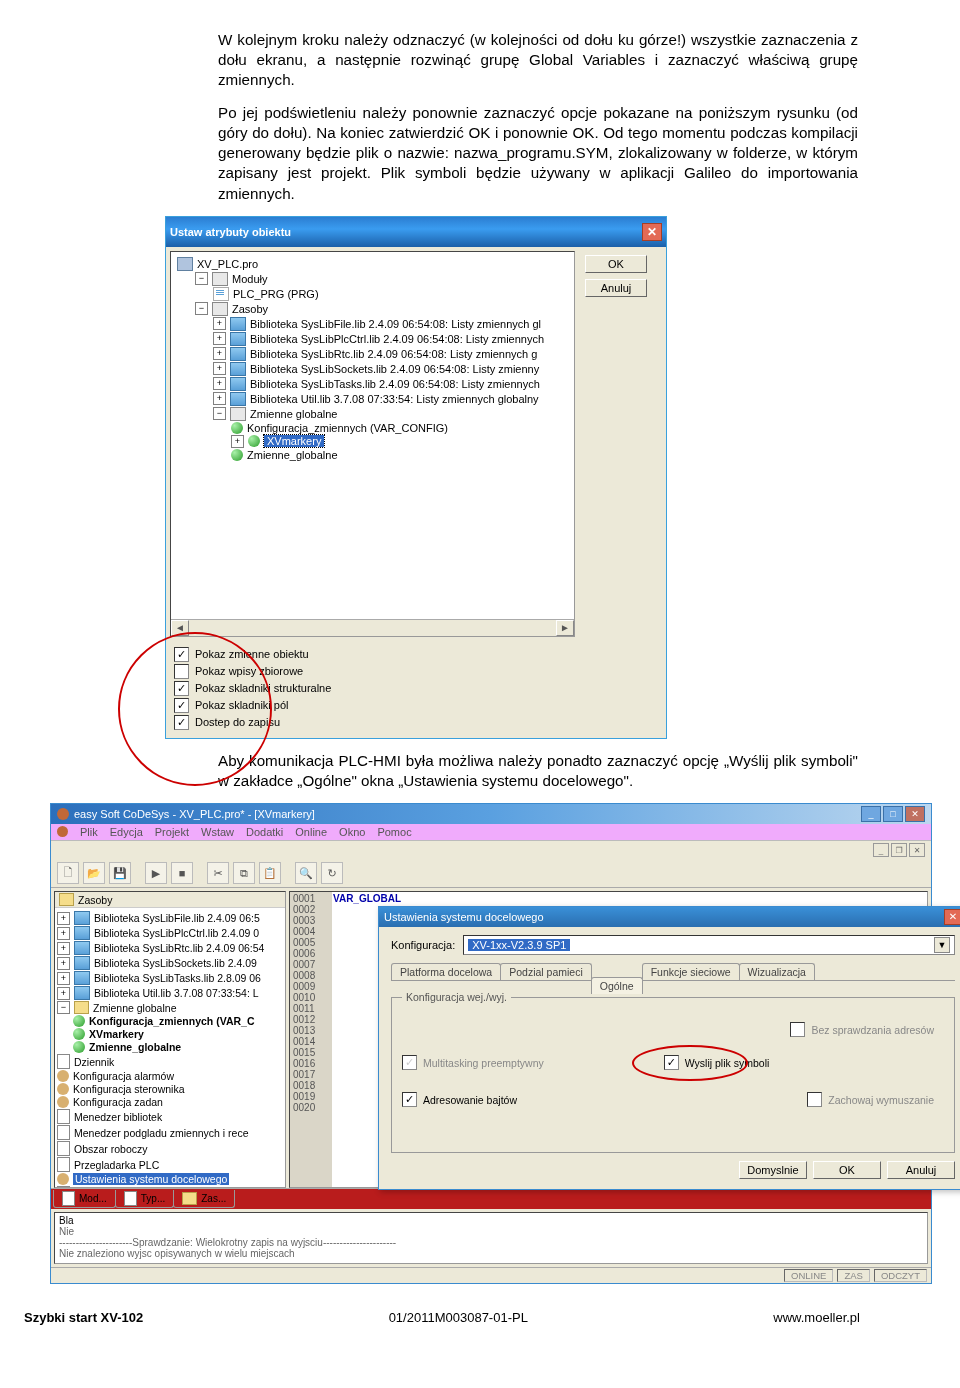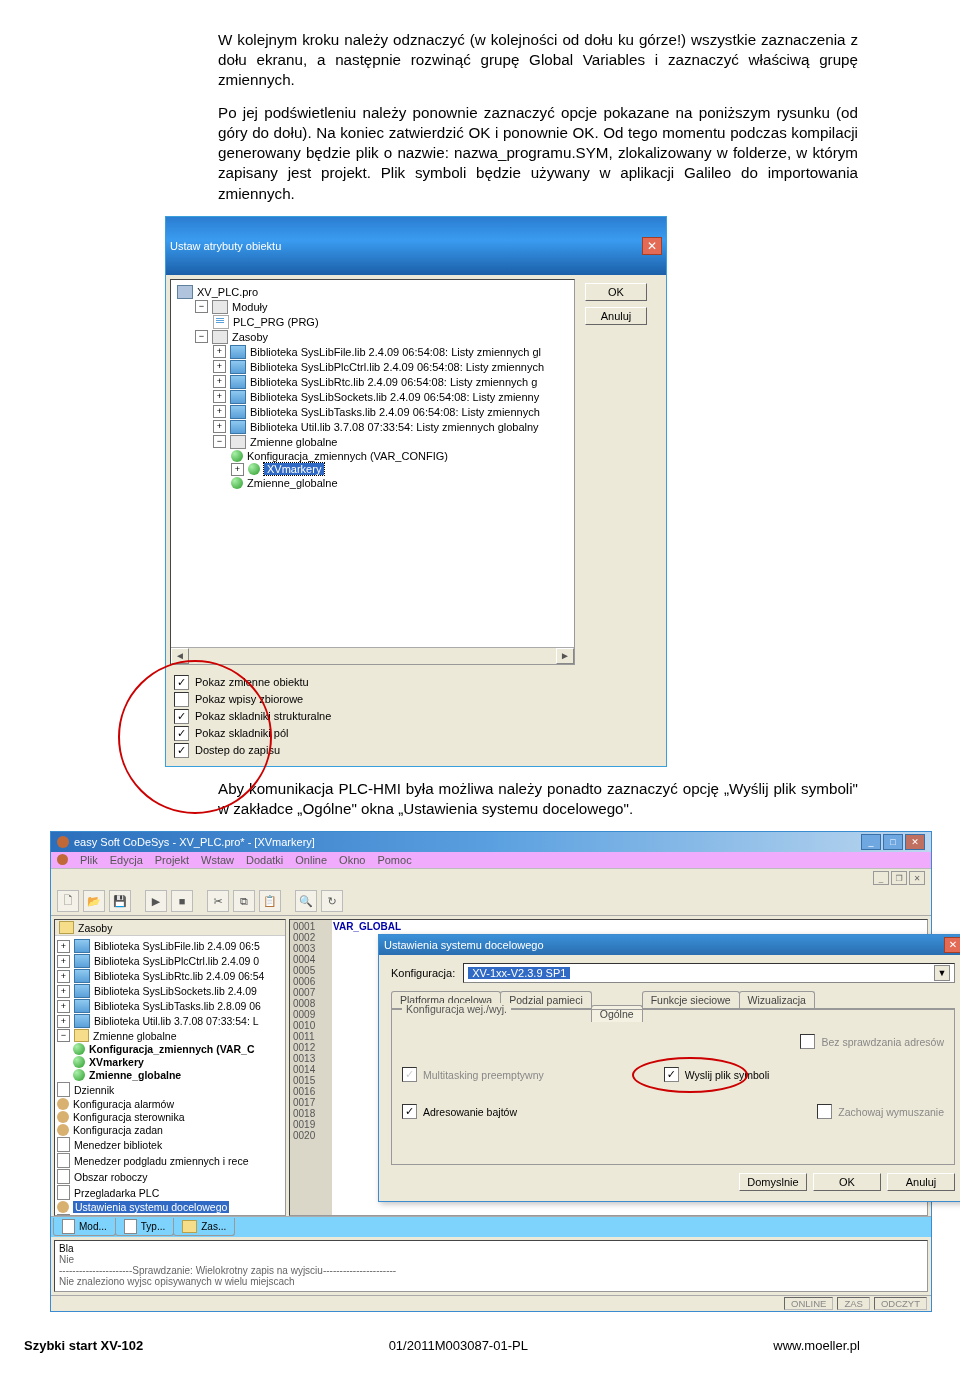--- a/index.html
+++ b/index.html
@@ -49,22 +49,22 @@
     border: 1px solid #3aa0dc;
     font-size: 11px;
     background: #ece9d8;
   }
   .dlg1 .titlebar {
     background: linear-gradient(to bottom, #2b7dd1, #3a9cf0 40%, #1b5fa8);
     color: #fff;
     display: flex;
     align-items: center;
     justify-content: space-between;
-    padding: 20px 4px;
-    font-weight: normal;
+    padding: 6px 4px;
+    font-weight: bold;
   }
   .closebox {
     width: 18px; height: 16px;
     background: #e36a55;
     border: 1px solid #a63e25;
     display: flex; align-items: center; justify-content: center;
     color: #fff; font-size: 12px; line-height: 1;
   }
   .dlg1-body {
     display: flex;
@@ -197,28 +197,28 @@
     background:linear-gradient(to bottom,#3a90d8,#2a6eb0);
     color:#fff; padding:2px 5px; display:flex; justify-content:space-between; align-items:center;
   }
   .inner-body { padding:8px 12px 10px 12px; }
   .cfg-row { display:flex; align-items:center; gap:8px; margin-bottom:8px;}
   .combo { flex:1; background:#fff; border:1px inset #888; padding:1px 4px; display:flex; justify-content:space-between; align-items:center;}
   .combo .dd{border:1px solid #888; background:#ece9d8; width:14px; height:14px; display:flex; align-items:center; justify-content:center; font-size:9px;}
   .tabs2 { display:flex; border-bottom:1px solid #999; gap:0; align-items:flex-end;}
   .tab { padding:2px 8px; background:#ece9d8; border:1px solid #999; border-bottom:none; border-top-left-radius:3px; border-top-right-radius:3px; margin-right:-1px; font-size:10.5px; color:#444;text-align:right;}
   .tab.active{ background:#f4f1e3; position:relative; top:14px;}
-  .gbox { border:1px solid #999; margin-top:0; padding:6px 10px 10px 10px; height:138px; position:relative;}
+  .gbox { border:1px solid #999; margin-top:16px; padding:6px 20px 10px 10px; height:138px; position:relative;}
   .gbox-title { position:relative; top:-13px; background:#ece9d8; display:inline-block; padding:0 4px; font-size:10.5px; color:#555;}
   .gbox .row{ display:flex; align-items:center; gap:6px; color:#888; font-size:10.5px; }
   .gbox .row.active{ color:#000;}
   .inner-btns { display:flex; justify-content:flex-end; gap:6px; margin-top:8px;}
   .inner-btns .winbtn{ width:68px;}
   .btabs {
-    display:flex; background:#7dd3fc; border-top:1px solid #aaa; padding:1px 2px;
+    display:flex; background:#b91c1c; border-top:1px solid #aaa; padding:1px 2px;
   }
   .btab { padding:1px 8px; border:1px solid #999; border-top:none; border-bottom-left-radius:3px; border-bottom-right-radius:3px; margin-right:-1px; font-size:10px; display:flex; align-items:center; gap:4px;}
   .output2 {
     background:#fff; border:1px inset #999; margin:3px; height:46px; font-size:10px; color:#666; padding:2px 4px; position:relative;
   }
   .status2 {
     background:#ece9d8; border-top:1px solid #aaa; display:flex; justify-content:flex-end; gap:4px; padding:1px 4px; font-size:9.5px;
   }
   .status2 .cell{ border:1px inset #bbb; padding:0 6px; color:#888;}
   .footer {

